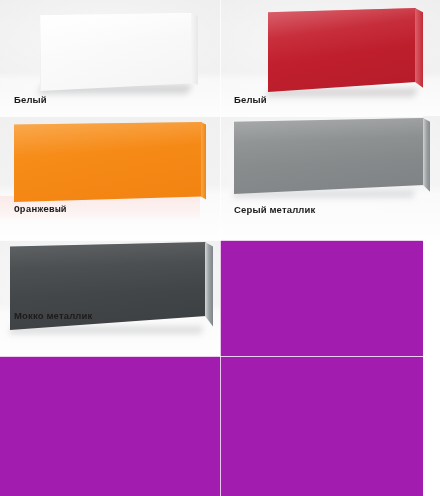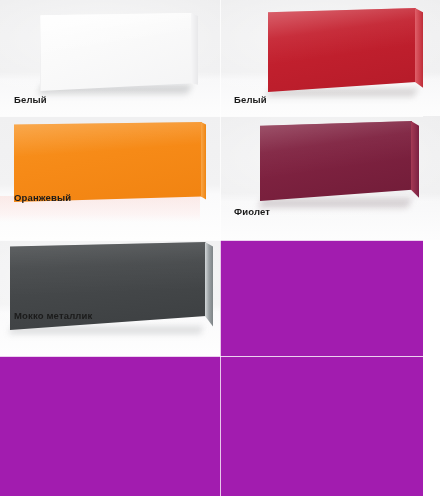--- a/index.html
+++ b/index.html
@@ -156,43 +156,43 @@
       <div class="panel-top" style="height:3px;background:linear-gradient(to right,#cfd1d2,#e2e4e5);
                   clip-path:polygon(1% 100%,100% 0%,100% 70%,1% 100%);"></div>
       <div class="panel-face" style="background:linear-gradient(168deg,#f8921f 0%,#f68a17 45%,#f18311 100%);
                   clip-path:polygon(0% 3%,100% 0%,100% 93%,0% 100%);"></div>
       <div class="gloss" style="background:linear-gradient(176deg,rgba(255,255,255,.22) 0%,rgba(255,255,255,0) 38%);
                   clip-path:polygon(0% 3%,100% 0%,100% 93%,0% 100%);"></div>
       <div class="panel-edge" style="right:-4px;width:5px;background:linear-gradient(to right,#f9a648,#ef8512);
                   clip-path:polygon(0% 0%,100% 3%,100% 97%,0% 93%);"></div>
     </div>
 
-    <div class="swatch-label" style="top:76px;">Оранжевый</div>
-  </div>
-
-
-  <div class="swatch-cell">
-    <div class="backdrop b-floor-low"></div>
-    <div class="vignette"></div>
-
-    <div class="shadow" style="left:40px;top:82px;width:150px;height:10px;background:rgba(110,90,100,.25);transform:skewX(-16deg);"></div>
-
-    <div class="panel-wrap" style="left:40px;top:5px;width:152px;height:80px;">
-      <div class="panel-top" style="height:5px;background:linear-gradient(to right,#b06c80,#d2a0ae);
-                  clip-path:polygon(2% 100%,100% 0%,100% 60%,2% 100%);"></div>
-      <div class="panel-face" style="background:linear-gradient(165deg,#852745 0%,#7e2240 45%,#711c38 100%);
-                  clip-path:polygon(0% 6%,100% 0%,100% 86%,0% 100%);"></div>
-      <div class="gloss" style="background:linear-gradient(172deg,rgba(255,255,255,.22) 0%,rgba(255,255,255,.04) 32%,rgba(255,255,255,0) 58%);
-                  clip-path:polygon(0% 6%,100% 0%,100% 86%,0% 100%);"></div>
-      <div class="panel-edge" style="right:-7px;width:8px;background:linear-gradient(to right,#a53a55,#7a2142);
-                  clip-path:polygon(0% 0%,100% 6%,100% 96%,0% 86%);"></div>
-    </div>
-
-    <div class="swatch-label" style="top:90px;">Фиолет</div>
-  </div>
+    <div class="swatch-label" style="top:88px;font-family:Liberation Mono, monospace;">Оранжевый</div>
+  </div>
+
+  <div class="swatch-cell">
+    <div class="backdrop b-plain"></div>
+    <div class="vignette"></div>
+
+    <div class="shadow" style="left:14px;top:74px;width:180px;height:8px;background:rgba(120,124,128,.22);transform:skewX(-8deg);"></div>
+
+    <div class="panel-wrap" style="left:14px;top:2px;width:190px;height:76px;">
+      <div class="panel-top" style="height:5px;background:linear-gradient(to right,#c3c6c8,#dfe2e3);
+                  clip-path:polygon(1% 100%,100% 0%,100% 70%,1% 100%);"></div>
+      <div class="panel-face" style="background:linear-gradient(170deg,#939697 0%,#8a8d8e 40%,#7f8284 100%);
+                  clip-path:polygon(0% 5%,100% 0%,100% 88%,0% 100%);"></div>
+      <div class="gloss" style="background:linear-gradient(178deg,rgba(255,255,255,.20) 0%,rgba(255,255,255,.04) 30%,rgba(255,255,255,0) 60%);
+                  clip-path:polygon(0% 5%,100% 0%,100% 88%,0% 100%);"></div>
+      <div class="panel-edge" style="right:-6px;width:7px;background:linear-gradient(to right,#cfd2d3,#9b9fa1 55%,#858a8c);
+                  clip-path:polygon(0% 0%,100% 5%,100% 97%,0% 88%);"></div>
+    </div>
+
+    <div class="swatch-label" style="top:88px;">Серый металлик</div>
+  </div>
+
 
   <div class="swatch-cell">
     <div class="backdrop b-plain"></div>
     <div class="vignette"></div>
 
     <div class="shadow" style="left:10px;top:86px;width:192px;height:8px;background:rgba(100,104,108,.20);transform:skewX(-8deg);"></div>
 
     <div class="panel-wrap" style="left:10px;top:2px;width:196px;height:88px;">
       <div class="panel-top" style="height:5px;background:linear-gradient(to right,#c7cbcd,#e3e6e8);
                   clip-path:polygon(1% 100%,100% 0%,100% 70%,1% 100%);"></div>

